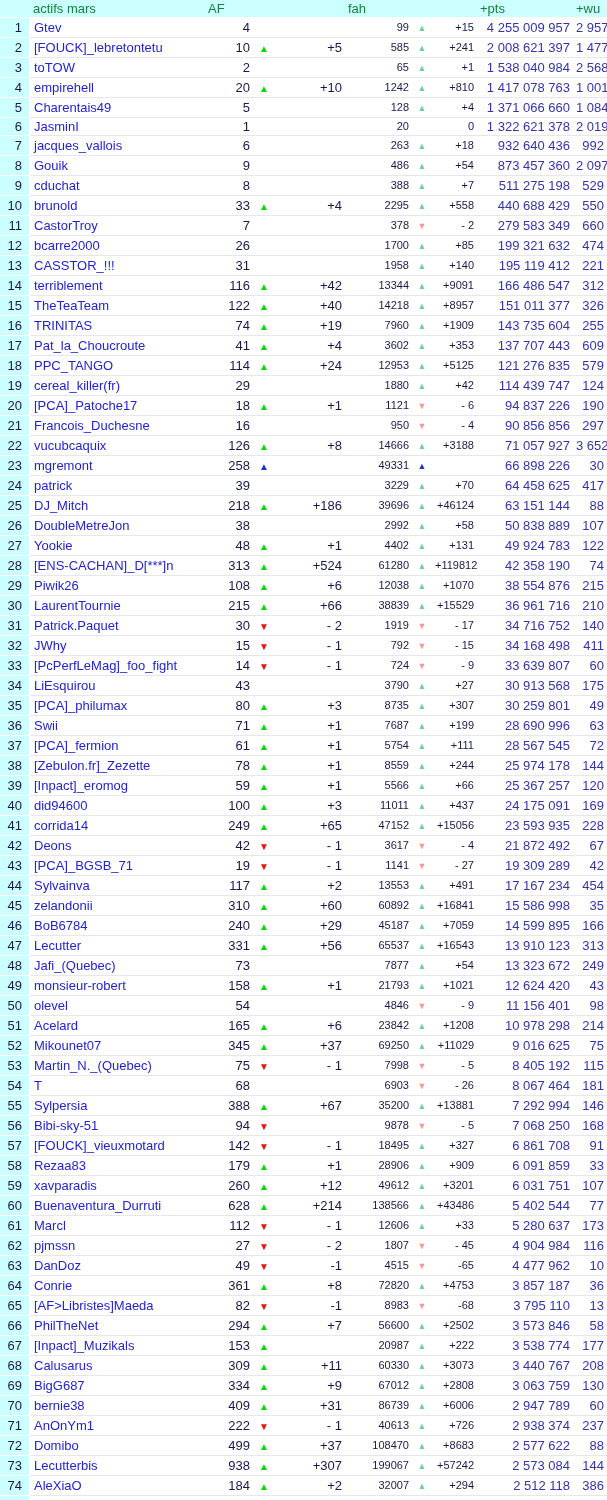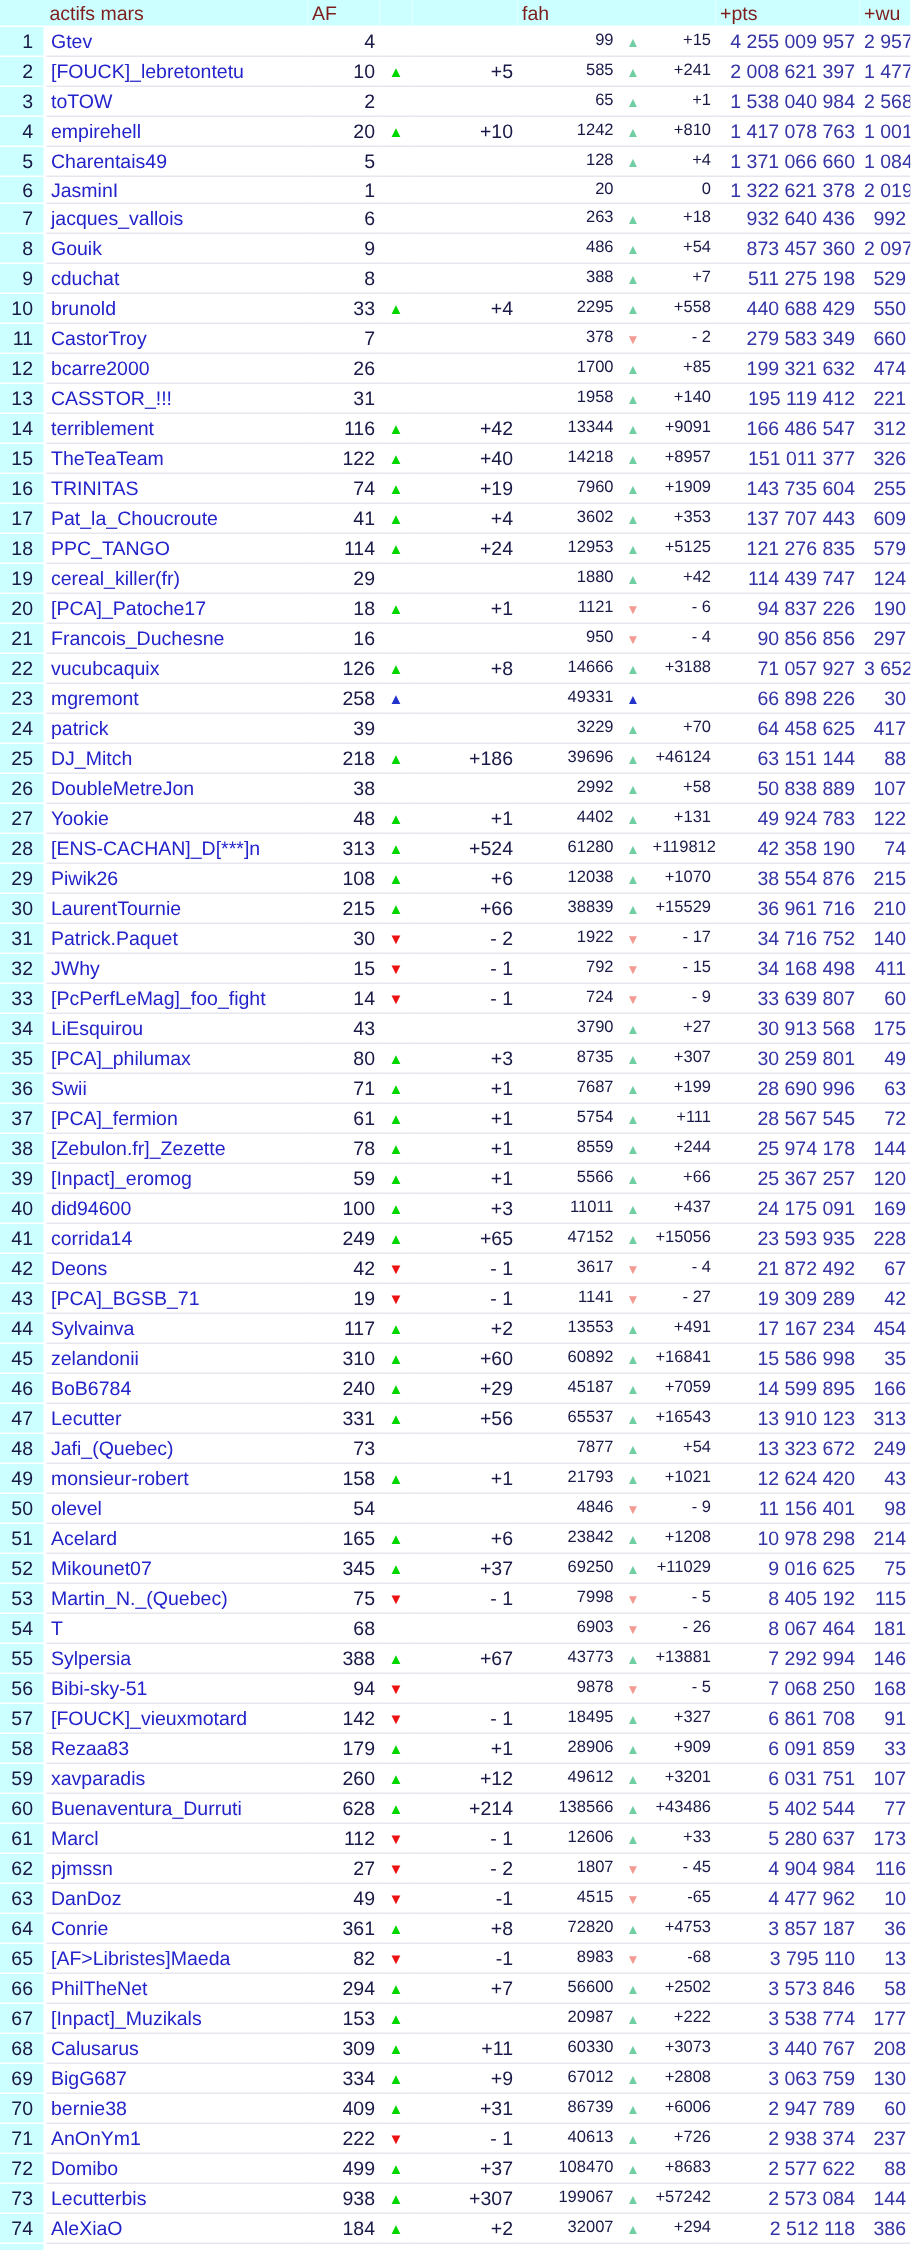--- a/index.html
+++ b/index.html
@@ -10,21 +10,21 @@
     --name:#2323cb; --pts:#3434a6; --num:#191947;
     --border:#e6e6ef;
   }
   html,body{margin:0;padding:0;background:#ffffff;}
   body{font-family:"Liberation Sans", sans-serif;}
   table{border-collapse:collapse;table-layout:fixed;width:607px;}
   col.c-rank{width:30px;} col.c-name{width:175px;} col.c-af{width:48px;}
   col.c-afarr{width:22px;} col.c-afd{width:70px;} col.c-fah{width:67px;}
   col.c-faharr{width:20px;} col.c-fahd{width:45px;} col.c-pts{width:96px;} col.c-wu{width:34px;}
   th,td{padding:0 3px;height:17px;line-height:17px;white-space:nowrap;overflow:hidden;font-weight:normal;}
-  thead th{background:var(--header-bg);color:#7f1d1d;font-size:13px;border-bottom:1px solid #ffffff;text-align:left;}
+  thead th{background:var(--header-bg);color:#15803d;font-size:13px;border-bottom:1px solid #ffffff;text-align:left;}
   thead th.h-af,thead th.h-pts,thead th.h-wu{text-align:left;}
   thead th.h-fah{text-align:left;}
   tbody td{border-bottom:1px solid var(--border);font-size:13px;color:var(--num);}
   td.rank{background:var(--rank-bg);text-align:right;padding-right:7px;border-bottom:1px solid #ffffff;border-right:2px solid #ffffff;}
   td.name{color:var(--name);text-align:left;}
   td.af,td.afd{text-align:right;}
   td.fah,td.fahd{text-align:right;font-size:11px;}
   td.pts,td.wu{text-align:right;color:var(--pts);}
   td.arrow{text-align:center;padding:0;}
   .tri{display:inline-block;font-size:10px;line-height:17px;}
@@ -423,21 +423,21 @@
         <td class="fahd">+15529</td>
         <td class="pts">36 961 716</td>
         <td class="wu">210</td>
       </tr>
       <tr>
         <td class="rank">31</td>
         <td class="name">Patrick.Paquet</td>
         <td class="af">30</td>
         <td class="arrow arrow-af"><span class="tri down">▼</span></td>
         <td class="afd">- 2</td>
-        <td class="fah">1922</td>
+        <td class="fah">1919</td>
         <td class="arrow arrow-fah"><span class="tri down">▼</span></td>
         <td class="fahd">- 17</td>
         <td class="pts">34 716 752</td>
         <td class="wu">140</td>
       </tr>
       <tr>
         <td class="rank">32</td>
         <td class="name">JWhy</td>
         <td class="af">15</td>
         <td class="arrow arrow-af"><span class="tri down">▼</span></td>
@@ -711,21 +711,21 @@
         <td class="fahd">- 26</td>
         <td class="pts">8 067 464</td>
         <td class="wu">181</td>
       </tr>
       <tr>
         <td class="rank">55</td>
         <td class="name">Sylpersia</td>
         <td class="af">388</td>
         <td class="arrow arrow-af"><span class="tri up">▲</span></td>
         <td class="afd">+67</td>
-        <td class="fah">43773</td>
+        <td class="fah">35200</td>
         <td class="arrow arrow-fah"><span class="tri up">▲</span></td>
         <td class="fahd">+13881</td>
         <td class="pts">7 292 994</td>
         <td class="wu">146</td>
       </tr>
       <tr>
         <td class="rank">56</td>
         <td class="name">Bibi-sky-51</td>
         <td class="af">94</td>
         <td class="arrow arrow-af"><span class="tri down">▼</span></td>

